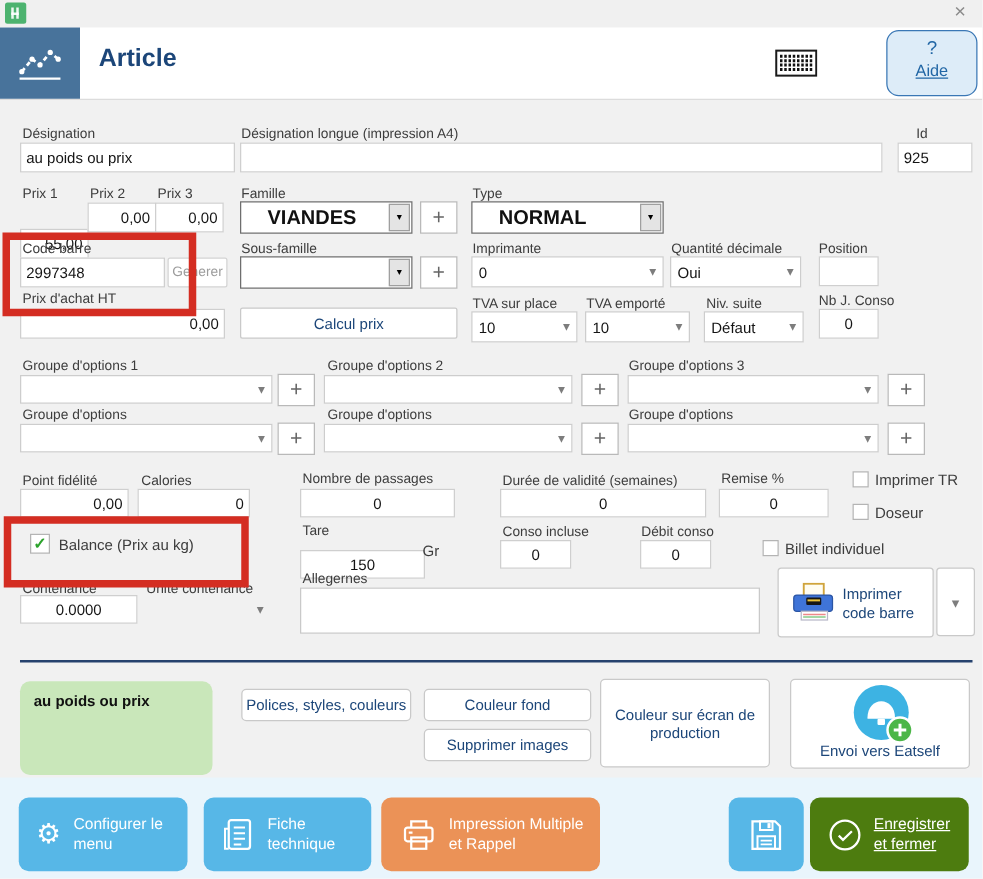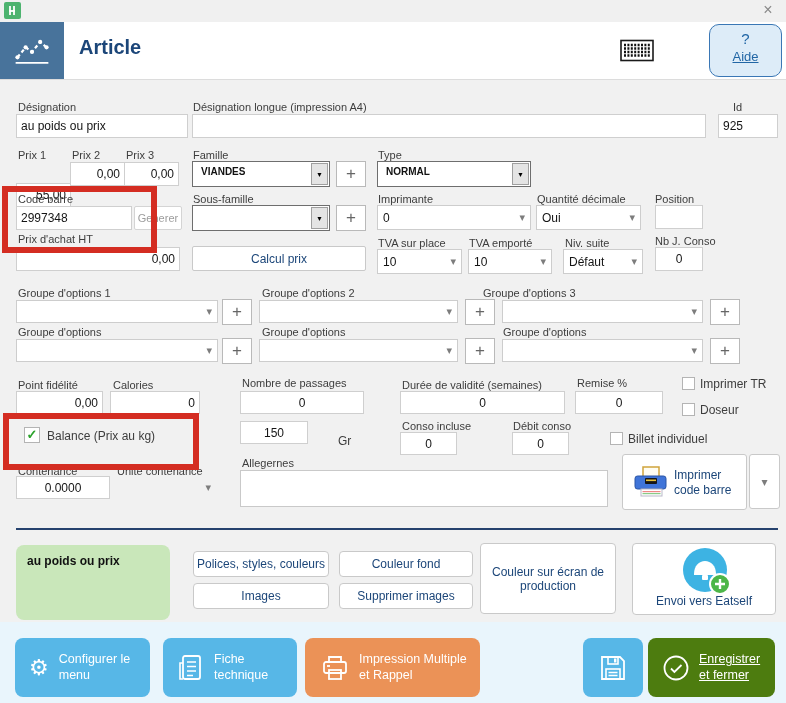--- a/index.html
+++ b/index.html
@@ -19,21 +19,21 @@
     border-radius:10px;text-align:center;color:#2166a5;cursor:pointer;}
   .aide .q{font-size:15px;margin-top:5px;}
   .aide .a{font-size:13px;text-decoration:underline;margin-top:2px;}
   
   .lbl{position:absolute;font-size:11px;color:#3d3d3d;white-space:nowrap;}
   .lbl12{position:absolute;font-size:12px;color:#3d3d3d;white-space:nowrap;}
   .inp{position:absolute;box-sizing:border-box;height:24px;background:#fff;border:1px solid #cfcfcf;
     font-family:"Liberation Sans",sans-serif;font-size:12px;color:#141414;padding:0 4px;outline:none;}
   .tr{text-align:right;} .tc{text-align:center;}
   .cdd{position:absolute;box-sizing:border-box;height:26px;background:#fff;border:1px solid #6e6e6e;}
-  .cdd .val{position:absolute;left:8px;top:4px;font-size:10px;font-weight:bold;color:#111;}
+  .cdd .val{position:absolute;left:21px;top:4px;font-size:16px;font-weight:bold;color:#111;}
   .cdd .btn{position:absolute;right:1px;top:1px;bottom:1px;width:17px;background:#e4e4e4;border:1px solid #9f9f9f;
     box-sizing:border-box;text-align:center;font-size:7px;color:#000;line-height:21px;cursor:pointer;}
   .fdd{position:absolute;box-sizing:border-box;height:25px;background:#fff;border:1px solid #cdcdcd;cursor:pointer;}
   .fdd .val{position:absolute;left:5px;top:5px;font-size:12px;color:#141414;}
   .fdd .ar{position:absolute;right:5px;top:5px;font-size:11px;color:#7d7d7d;}
   .plusb{position:absolute;box-sizing:border-box;width:30px;height:26px;background:#fff;border:1px solid #b9b9b9;
     text-align:center;line-height:23px;font-size:17px;color:#666;cursor:pointer;}
   .wbtn{position:absolute;box-sizing:border-box;background:#fff;border:1px solid #c9c9c9;border-radius:4px;
     color:#1c4679;font-size:12px;text-align:center;cursor:pointer;display:flex;align-items:center;justify-content:center;}
   .cb{position:absolute;box-sizing:border-box;background:#fff;border:1px solid #b4b4b4;}
@@ -159,21 +159,21 @@
   <div class="lbl" style="left:565px;top:237px">Niv. suite</div>
   <div class="fdd" style="left:563px;top:249px;width:80px">
     <span class="val">Défaut</span>
     <span class="ar">▾</span>
   </div>
   <div class="lbl" style="left:655px;top:235px">Nb J. Conso</div>
   <input class="inp tc" style="left: 655px; top: 247px; width: 48px;" value="0">
 
   <div class="lbl" style="left:18px;top:287px">Groupe d'options 1</div>
   <div class="lbl" style="left:262px;top:287px">Groupe d'options 2</div>
-  <div class="lbl" style="left:483px;top:287px">Groupe d'options 3</div>
+  <div class="lbl" style="left:503px;top:287px">Groupe d'options 3</div>
   <div class="fdd" style="left:16px;top:300px;width:202px;height:23px">
     <span class="ar" style="top:4px">▾</span>
     </div>
   <div class="plusb" style="left:222px;top:299px">+</div>
   <div class="fdd" style="left:259px;top:300px;width:199px;height:23px">
     <span class="ar" style="top:4px">▾</span>
     </div>
   <div class="plusb" style="left:465px;top:299px">+</div>
   <div class="fdd" style="left:502px;top:300px;width:201px;height:23px">
     <span class="ar" style="top:4px">▾</span>
@@ -208,21 +208,21 @@
   <input class="inp tc" style="left: 575px; top: 391px; width: 88px; height: 23px;" value="0">
   <div class="cb cb13" style="left:682px;top:377px"></div>
   <div class="lbl12" style="left:700px;top:377px">Imprimer TR</div>
   <div class="cb cb13" style="left:682px;top:403px"></div>
   <div class="lbl12" style="left:700px;top:403px">Doseur</div>
 
   <div class="cb cb16" style="left:24px;top:427px">
     <span>✓</span></div>
   <div class="lbl12" style="left:47px;top:429px">Balance (Prix au kg)</div>
   <div class="lbl" style="left:242px;top:419px">Tare</div>
-  <input class="inp tc" style="left: 240px; top: 421px; width: 68px; height: 23px;" value="150">
+  <input class="inp tc" style="left: 240px; top: 440px; width: 100px; height: 23px;" value="150">
   <div class="lbl12" style="left:338px;top:434px">Gr</div>
   <div class="lbl" style="left:402px;top:420px">Conso incluse</div>
   <input class="inp tc" style="left: 400px; top: 432px; width: 57px; height: 23px;" value="0">
   <div class="lbl" style="left:513px;top:420px">Débit conso</div>
   <input class="inp tc" style="left: 512px; top: 432px; width: 57px; height: 23px;" value="0">
   <div class="cb cb13" style="left:610px;top:432px"></div>
   <div class="lbl12" style="left:628px;top:432px">Billet individuel</div>
 
   <div class="lbl" style="left:18px;top:465px">Contenance</div>
   <input class="inp tc" style="left: 16px; top: 476px; width: 94px; height: 23px;" value="0.0000">
@@ -250,21 +250,20 @@
   <div class="redbox" style="left:2px;top:186px;width:143px;height:55px"></div>
   <div class="redbox" style="left:3px;top:413px;width:184px;height:45px"></div>
 
   <div class="divider"></div>
 
   <div class="preview">
     <span>au poids ou prix</span>
   </div>
   <div class="wbtn" style="left:193px;top:551px;width:136px;height:26px">Polices, styles, couleurs</div>
   <div class="wbtn" style="left:339px;top:551px;width:134px;height:26px">Couleur fond</div>
-  <div class="wbtn" style="left:193px;top:583px;width:136px;height:26px">Images</div>
   <div class="wbtn" style="left:339px;top:583px;width:134px;height:26px">Supprimer images</div>
   <div class="wbtn" style="left:632px;top:543px;width:144px;height:72px">
     <svg style="position:absolute;left:49px;top:3px" width="52" height="50" viewBox="0 0 52 50">
       <circle cx="23" cy="23" r="22" fill="#3db3e3"></circle>
       <path d="M12 27c0-8 5-13 11-13s11 5 11 13v1H12z" fill="#fff"></path>
       <rect x="20" y="28" width="6" height="5" rx="1" fill="#fff"></rect>
       <circle cx="38" cy="37" r="10" fill="#4cb648" stroke="#fff" stroke-width="2"></circle>
       <path d="M38 32v10 M33 37h10" stroke="#fff" stroke-width="2.4"></path>
     </svg>
     <div style="position:absolute;left:0;right:0;bottom:6px;font-size:12px">Envoi vers Eatself</div>

